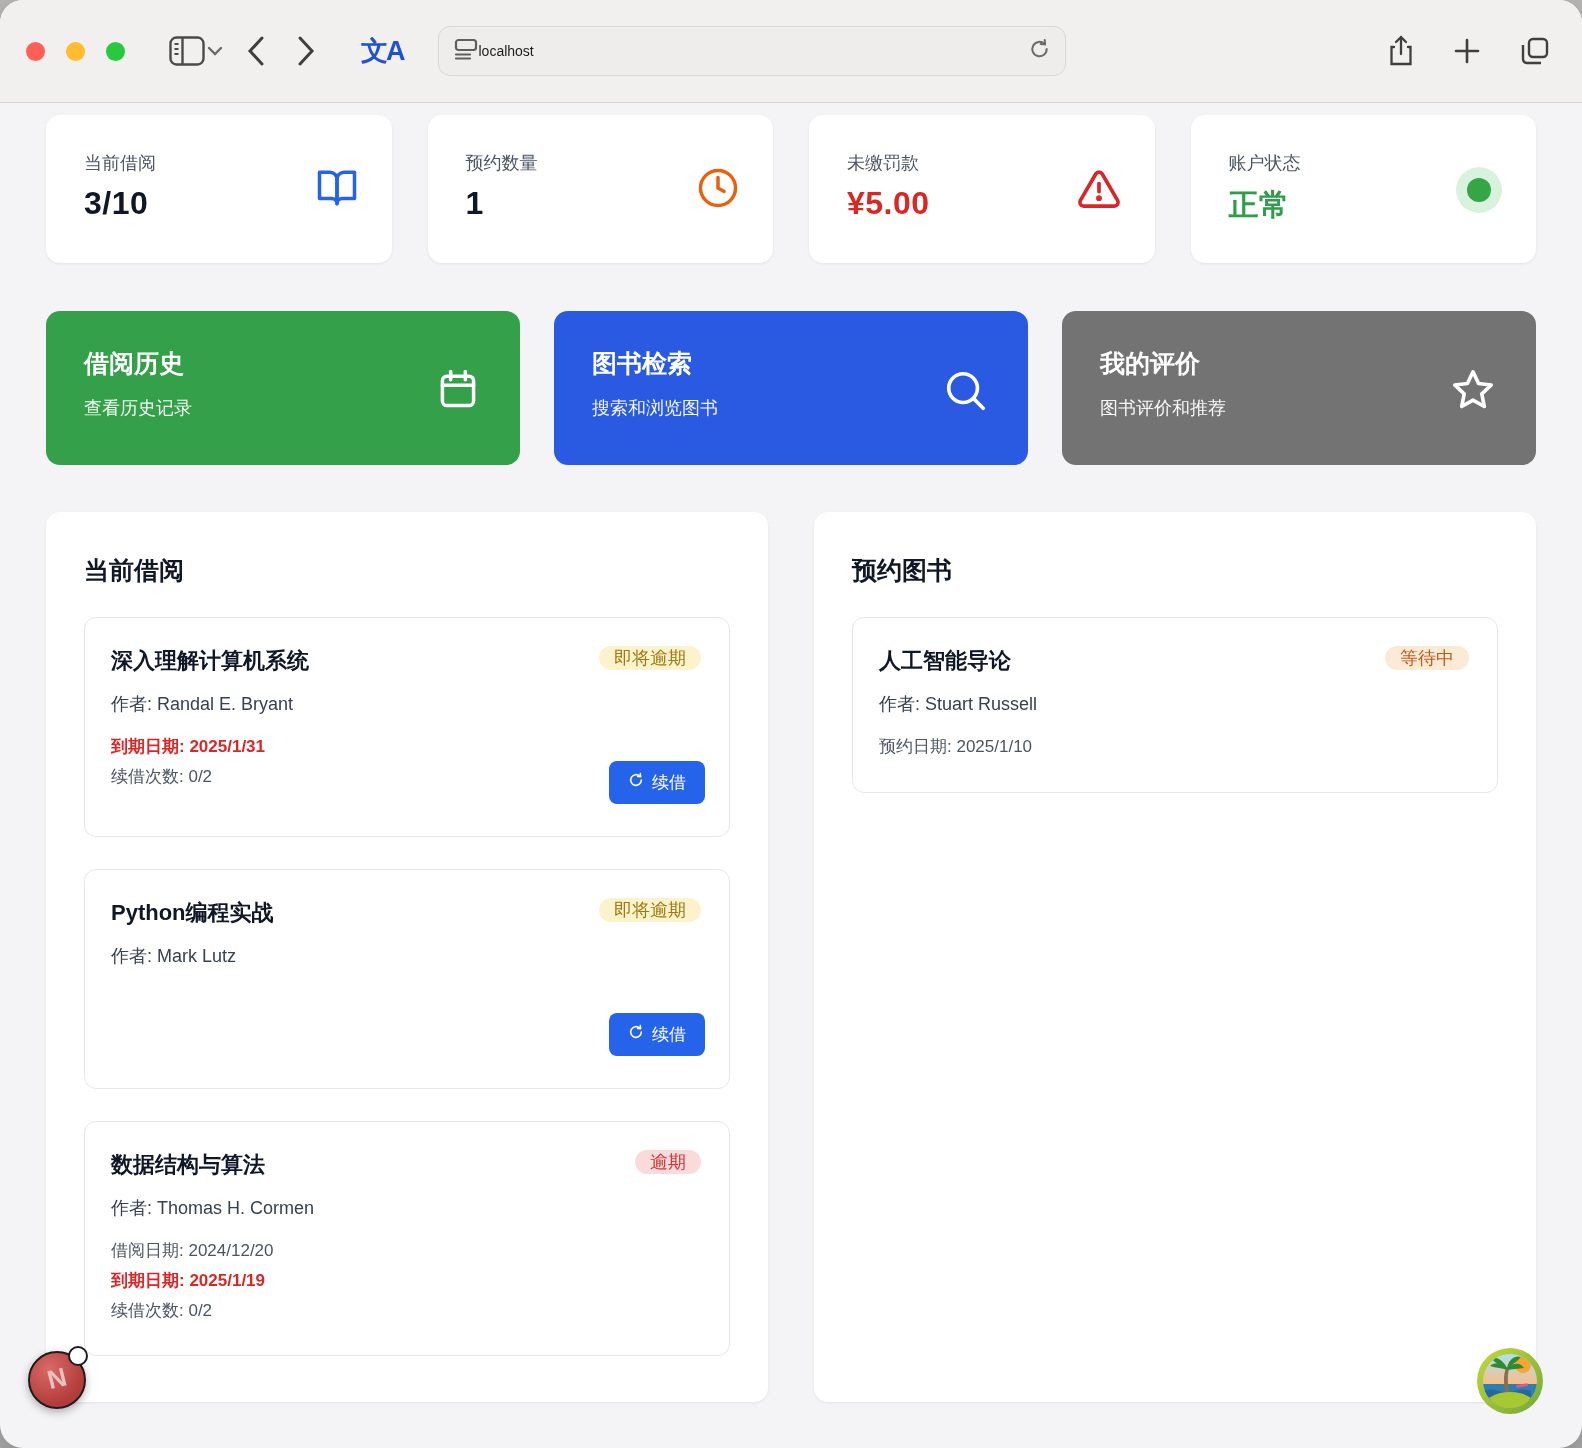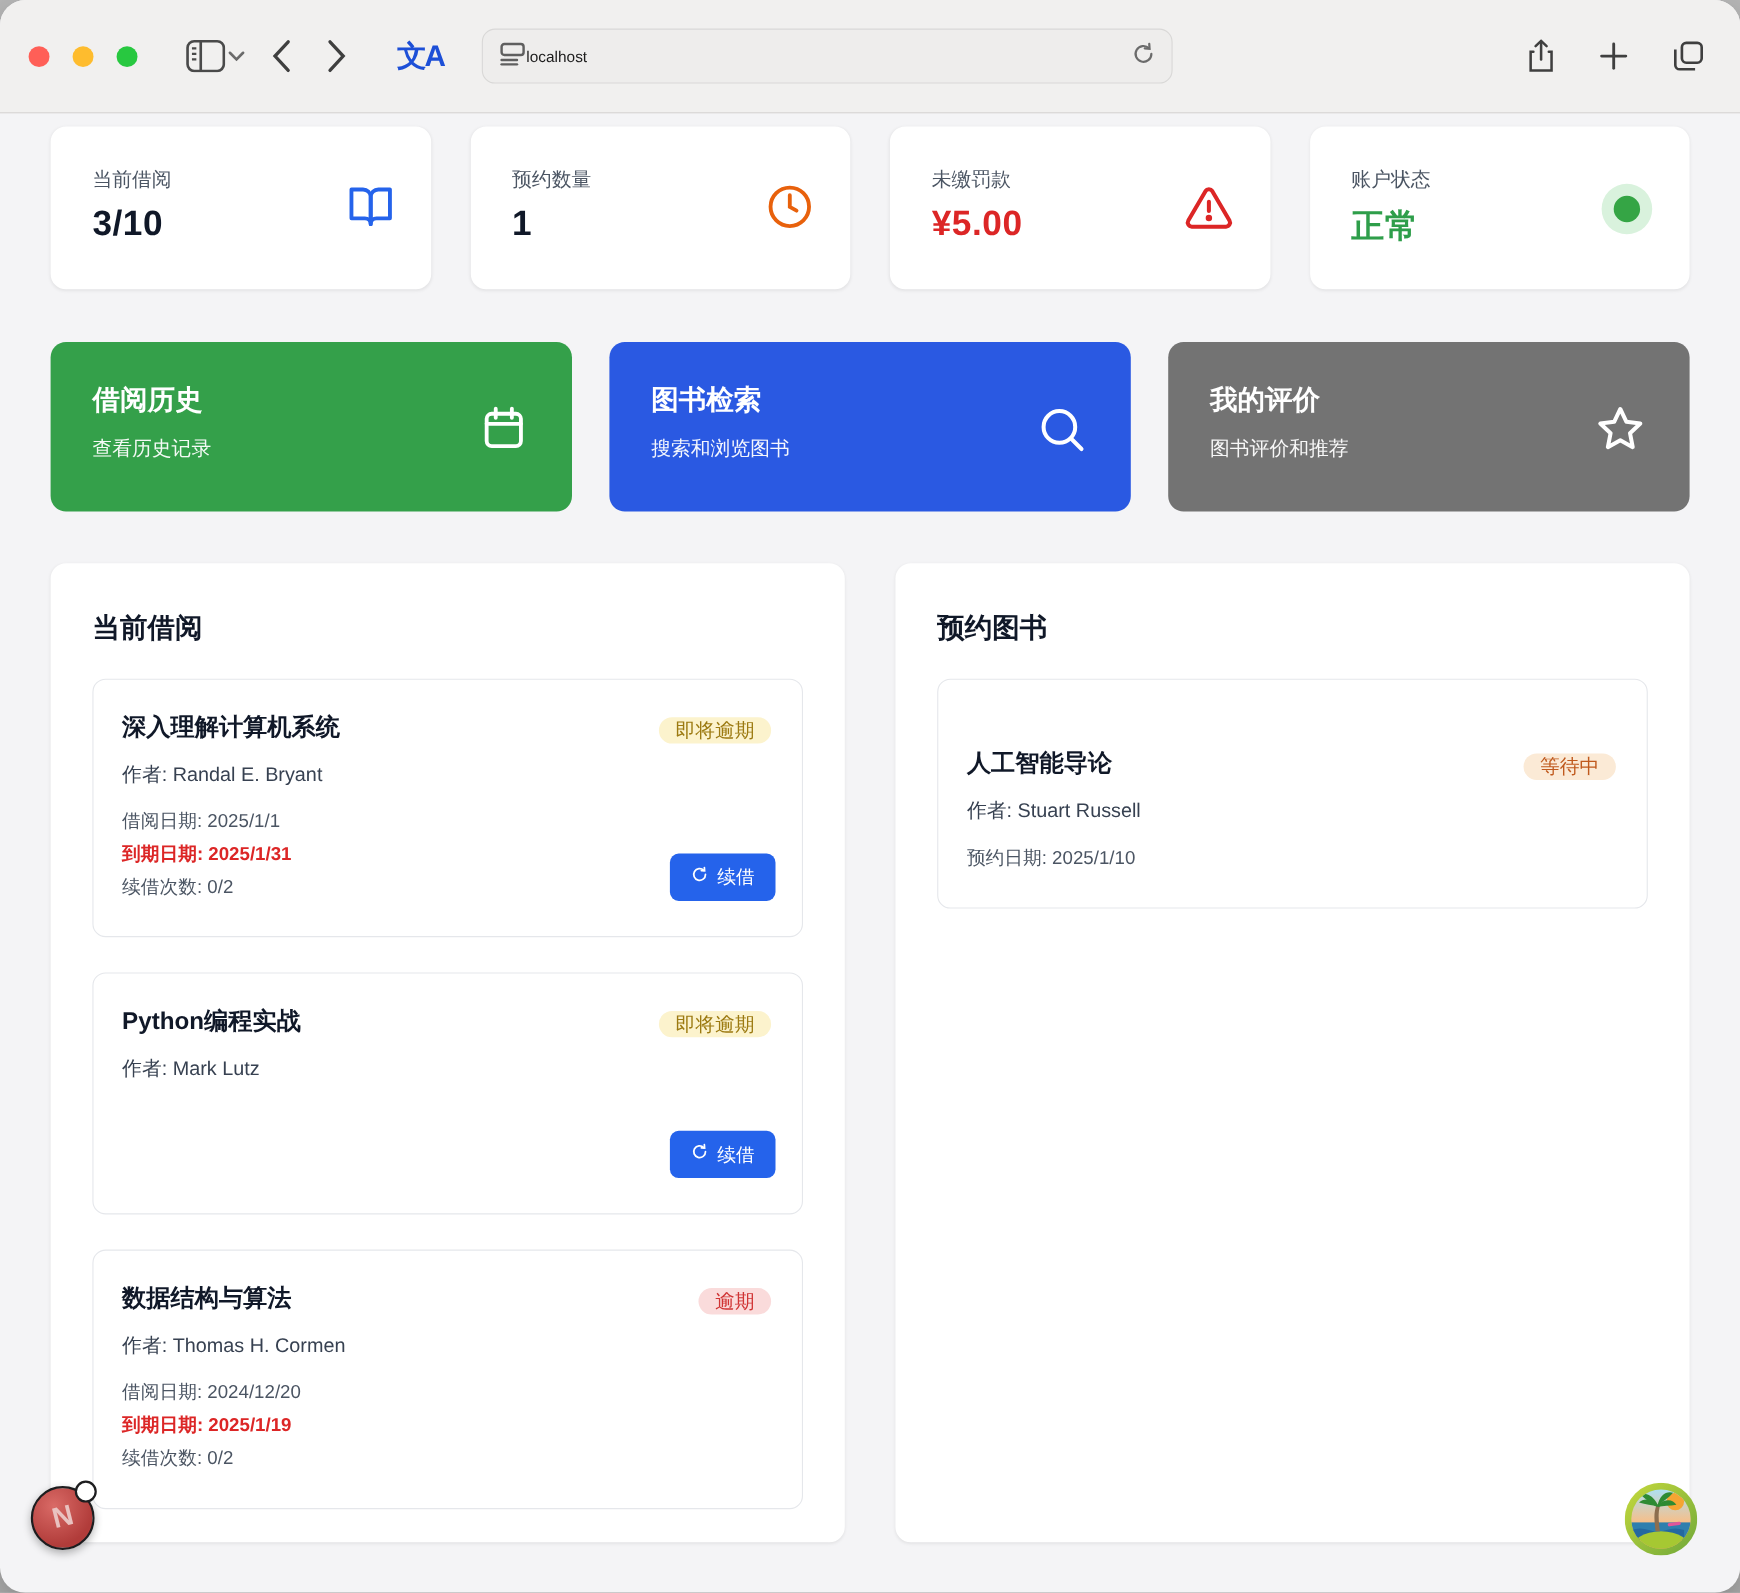--- a/index.html
+++ b/index.html
@@ -41,26 +41,26 @@
   .action-card.purple { background:#737373; }
   .action-title { font-size:25px; font-weight:bold; margin-bottom:16px; }
   .action-sub { font-size:18px; opacity:.95; font-weight:normal; }
   .action-icon { margin-top:20px; }
 
   .panels { display:grid; grid-template-columns:1fr 1fr; gap:46px; margin-top:47px; }
   .panel { background:#fff; border-radius:14px; height:890px; padding:42px 38px; box-shadow:0 1px 3px rgba(0,0,0,.07); }
   .panel-title { font-size:25px; font-weight:bold; color:#101828; margin-bottom:30px; }
   .book-card { position:relative; border:1px solid #e5e7eb; border-radius:12px; padding:28px 28px 30px 26px; margin-bottom:32px; min-height:220px; }
   .book-card.short { min-height:160px; }
-  .book-head { display:flex; justify-content:space-between; align-items:flex-end; }
+  .book-head { display:flex; justify-content:space-between; align-items:flex-start; }
   .book-title { font-size:22px; font-weight:bold; color:#101828; }
   .badge { font-size:18px; padding:0 15px; border-radius:999px; white-space:nowrap; }
   .badge.warn { background:#fcf3cd; color:#9c7a11; }
   .badge.overdue { background:#fadbdb; color:#d03434; }
-  .badge.pending { background:#fbead6; color:#c05a1e;margin-top:39px; }
+  .badge.pending { background:#fbead6; color:#c05a1e; }
   .book-author { font-size:18px; color:#374151; margin-top:16px; }
   .book-dates { margin-top:16px; font-size:17px; color:#4b5563; line-height:1.75; }
   .due-red { color:#dc2626; font-weight:bold; }
   .renew-btn { position:absolute; right:24px; bottom:32px; background:#2563eb; border:none; color:#fff; font-size:17px; font-family:inherit; border-radius:8px; padding:10px 19px; display:flex; align-items:center; gap:8px; cursor:pointer; }
 
   
   .avatar-float { position:absolute; left:28px; top:1351px; width:58px; height:58px; border-radius:50%; background:radial-gradient(circle at 35% 30%, #d96a66, #b13c3a 70%); border:2.5px solid #1d1d1f; box-shadow:0 3px 8px rgba(0,0,0,.3); cursor:pointer; }
   .avatar-letter { position:absolute; left:50%; top:50%; transform:translate(-50%,-54%) rotate(-14deg); color:#e9c2c0; font-size:26px; font-weight:bold; }
   .avatar-dot { position:absolute; right:-4px; top:-7px; width:20px; height:20px; border-radius:50%; background:#fff; border:2.5px solid #1d1d1f; }
   .palm-float { position:absolute; right:39px; top:1348px; width:66px; height:66px; cursor:pointer; }
@@ -246,21 +246,20 @@
       <div class="panel">
         <h2 class="panel-title">当前借阅</h2>
 
         <div class="book-card">
           <div class="book-head">
             <span class="book-title">深入理解计算机系统</span>
             <span class="badge warn">即将逾期</span>
           </div>
           <div class="book-author">作者: Randal E. Bryant</div>
           <div class="book-dates">
-            <div>借阅日期: 2025/1/1</div>
             <div class="due-red">到期日期: 2025/1/31</div>
             <div>续借次数: 0/2</div>
           </div>
           <button class="renew-btn">
             <span>
               <svg width="16" height="16" viewBox="0 0 24 24" fill="none" stroke="#fff" stroke-width="2.4" stroke-linecap="round">
                 <path d="M20 12a8 8 0 1 1-2.3-5.6"></path>
                   <path d="M18.5 2.5 L18.8 7 L14.4 6.7"></path>
               </svg>
             </span>

